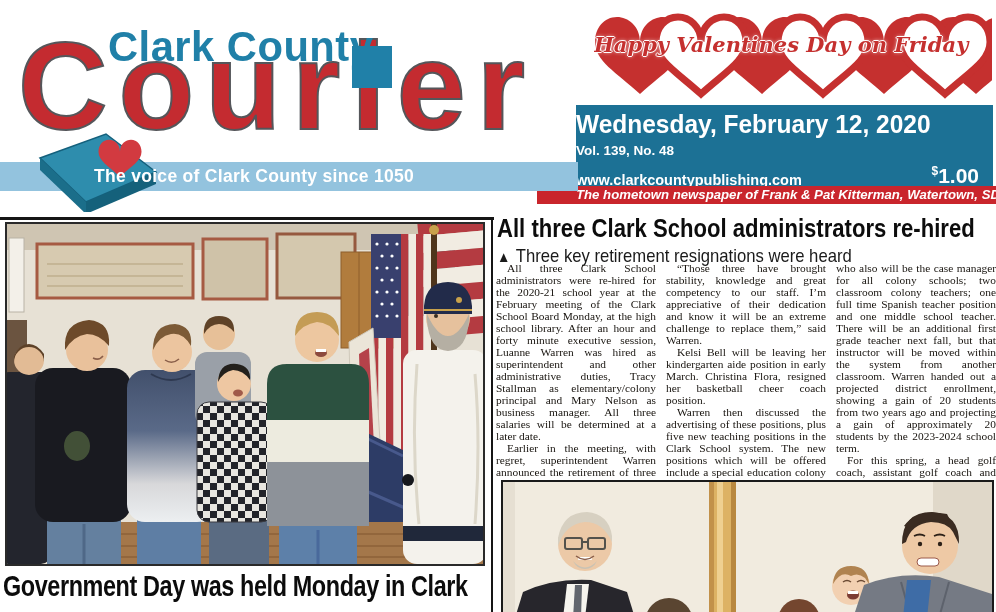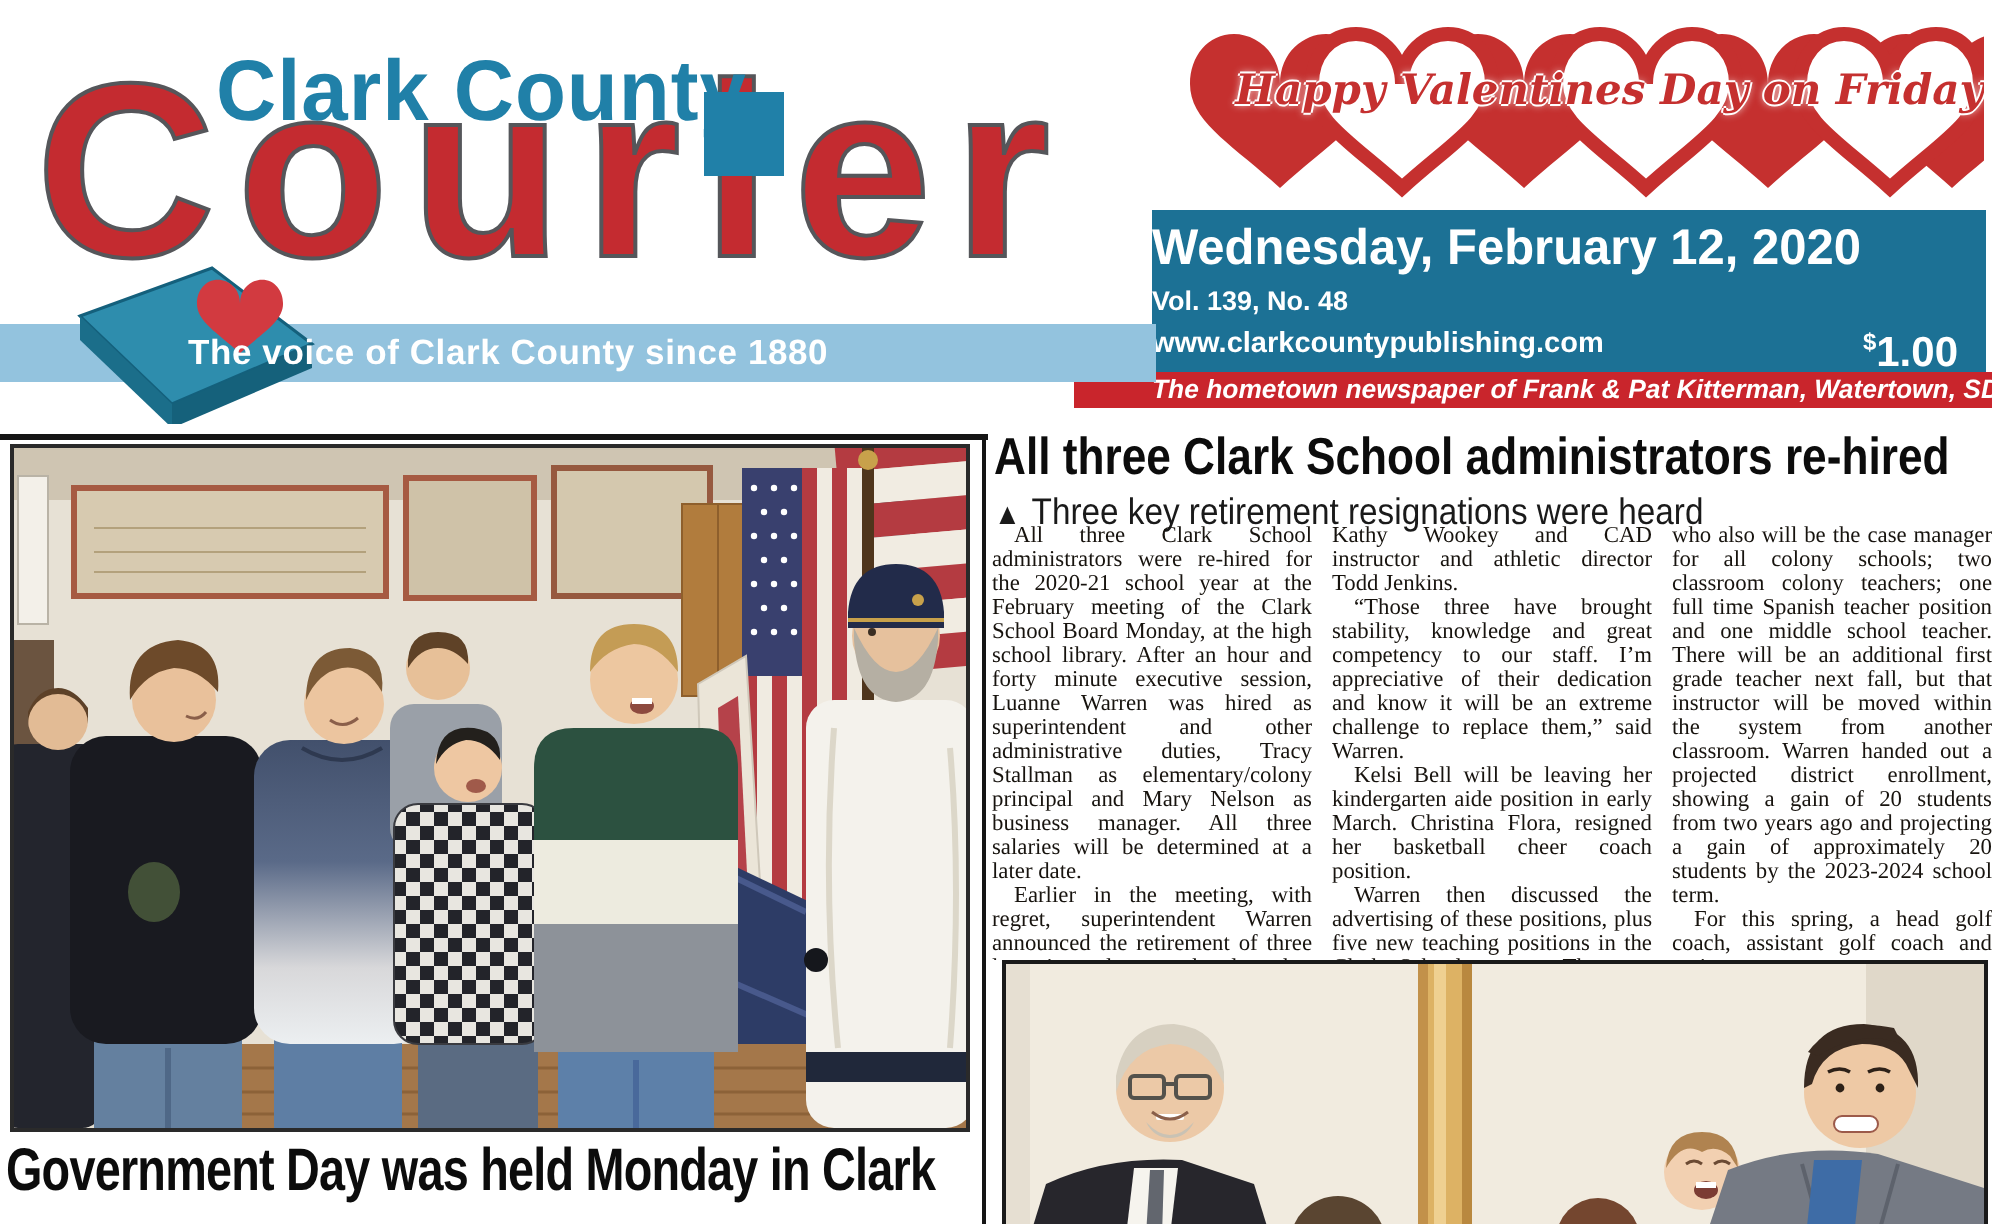--- a/index.html
+++ b/index.html
@@ -25,30 +25,30 @@
     letter-spacing:11px;white-space:nowrap;z-index:3;-webkit-text-stroke:2px #55565a;}
   .mh-idot{left:352px;top:46px;width:40px;height:42px;background:var(--masthead-blue);z-index:5;}
   .mh-band{left:0;top:162px;width:578px;height:29px;background:var(--band-blue);z-index:1;}
   .mh-book{left:28px;top:132px;z-index:4;}
   .mh-heart{left:98px;top:138px;z-index:6;}
   .mh-tagline{left:94px;top:162px;height:29px;line-height:29px;font-size:17.5px;font-weight:bold;
     color:#fff;z-index:7;white-space:nowrap;letter-spacing:.3px;}
 
   
   .valentine{left:594px;top:8px;width:398px;height:94px;overflow:hidden;z-index:2;}
-  .valentine-text{left:0;top:24px;width:398px;text-align:right;font-family:"DejaVu Serif",serif;
+  .valentine-text{left:0;top:24px;width:398px;text-align:left;font-family:"DejaVu Serif",serif;
     font-style:italic;font-weight:bold;font-size:21px;color:var(--heart-red);white-space:nowrap;
     text-shadow:1px 0 0 #fff,-1px 0 0 #fff,0 1px 0 #fff,0 -1px 0 #fff,0 0 4px #fff;z-index:3;}
 
   
   .issue-box{left:576px;top:105px;width:417px;height:81px;background:var(--issue-teal);color:#fff;
     box-sizing:border-box;padding:5px 14px 0 0;}
   .issue-date{font-size:25px;font-weight:bold;white-space:nowrap;transform:scaleX(.98);transform-origin:left top;}
   .issue-vol{font-size:13.5px;font-weight:bold;margin-top:4px;}
-  .issue-row{display:flex;justify-content:space-between;align-items:flex-start;margin-top:6px;}
+  .issue-row{display:flex;justify-content:space-between;align-items:flex-end;margin-top:6px;}
   .issue-site{font-size:14.5px;font-weight:bold;}
   .issue-price{font-size:21px;font-weight:bold;}
   .issue-price sup{font-size:12px;}
   .kitterman{left:537px;top:186px;width:502px;height:18px;background:var(--banner-red);color:#fff;
     font-style:italic;font-weight:bold;font-size:13.2px;line-height:18px;text-align:center;white-space:nowrap;}
 
   
   .h-rule{left:0;top:217px;width:494px;height:2.5px;background:#151515;}
   .v-rule{left:491px;top:217px;width:2px;height:395px;background:#151515;}
 
@@ -89,21 +89,21 @@
   <svg class="abs mh-book" width="155" height="80" viewBox="0 0 155 80">
     <polygon points="12,26 78,2 128,40 58,70" fill="#2e8dad" stroke="#14607c" stroke-width="1.5"></polygon>
     <polygon points="58,70 128,40 128,52 58,82" fill="#15617b"></polygon>
     <polygon points="12,26 58,70 58,82 12,38" fill="#1b6e8a"></polygon>
   </svg>
 
   <svg class="abs mh-heart" width="44" height="40" viewBox="0 0 92 82">
     <path d="M46 28 C46 12 34 3 23 3 C10 3 1 14 1 28 C1 47 22 58 46 80 C70 58 91 47 91 28 C91 14 82 3 69 3 C58 3 46 12 46 28 Z" fill="#d23a40"></path>
   </svg>
 
-  <div class="abs mh-tagline">The voice of Clark County since 1880</div>
+  <div class="abs mh-tagline">The voice of Clark County since 1050</div>
 
   <div class="abs valentine">
     <svg width="398" height="94" viewBox="0 0 398 94">
       <defs>
         <path id="hrt" d="M46 28 C46 12 34 3 23 3 C10 3 1 14 1 28 C1 47 22 58 46 80 C70 58 91 47 91 28 C91 14 82 3 69 3 C58 3 46 12 46 28 Z"></path>
       </defs>
       <g fill="#c5302f">
         <use href="#hrt" x="0" y="6"></use>
         <use href="#hrt" x="122" y="6"></use>
         <use href="#hrt" x="244" y="6"></use>
@@ -269,21 +269,20 @@
   <div class="abs school-subhead">
     <span class="tri">▲</span><span>Three key retirement resignations were heard</span>
   </div>
 
   <div class="abs cols">
     <div class="col">
       <p class="indent">All three Clark School administrators were re-hired for the 2020-21 school year at the February meeting of the Clark School Board Monday, at the high school library. After an hour and forty minute executive session, Luanne Warren was hired as superintendent and other administrative duties, Tracy Stallman as elementary/colony principal and Mary Nelson as business manager. All three salaries will be determined at a later date.</p>
       <p class="indent">Earlier in the meeting, with regret, superintendent Warren announced the retirement of three long-time educators, band teacher Lola Bartels, preschool teacher</p>
     </div>
     <div class="col">
-      <p>Kathy Wookey and CAD instructor and athletic director Todd Jenkins.</p>
       <p class="indent">“Those three have brought stability, knowledge and great competency to our staff. I’m appreciative of their dedication and know it will be an extreme challenge to replace them,” said Warren.</p>
       <p class="indent">Kelsi Bell will be leaving her kindergarten aide position in early March. Christina Flora, resigned her basketball cheer coach position.</p>
       <p class="indent">Warren then discussed the advertising of these positions, plus five new teaching positions in the Clark School system. The new positions which will be offered include a special education colony teacher</p>
     </div>
     <div class="col">
       <p>who also will be the case manager for all colony schools; two classroom colony teachers; one full time Spanish teacher position and one middle school teacher. There will be an additional first grade teacher next fall, but that instructor will be moved within the system from another classroom. Warren handed out a projected district enrollment, showing a gain of 20 students from two years ago and projecting a gain of approximately 20 students by the 2023-2024 school term.</p>
       <p class="indent">For this spring, a head golf coach, assistant golf coach and assistant</p>
 
     </div>
   </div>

